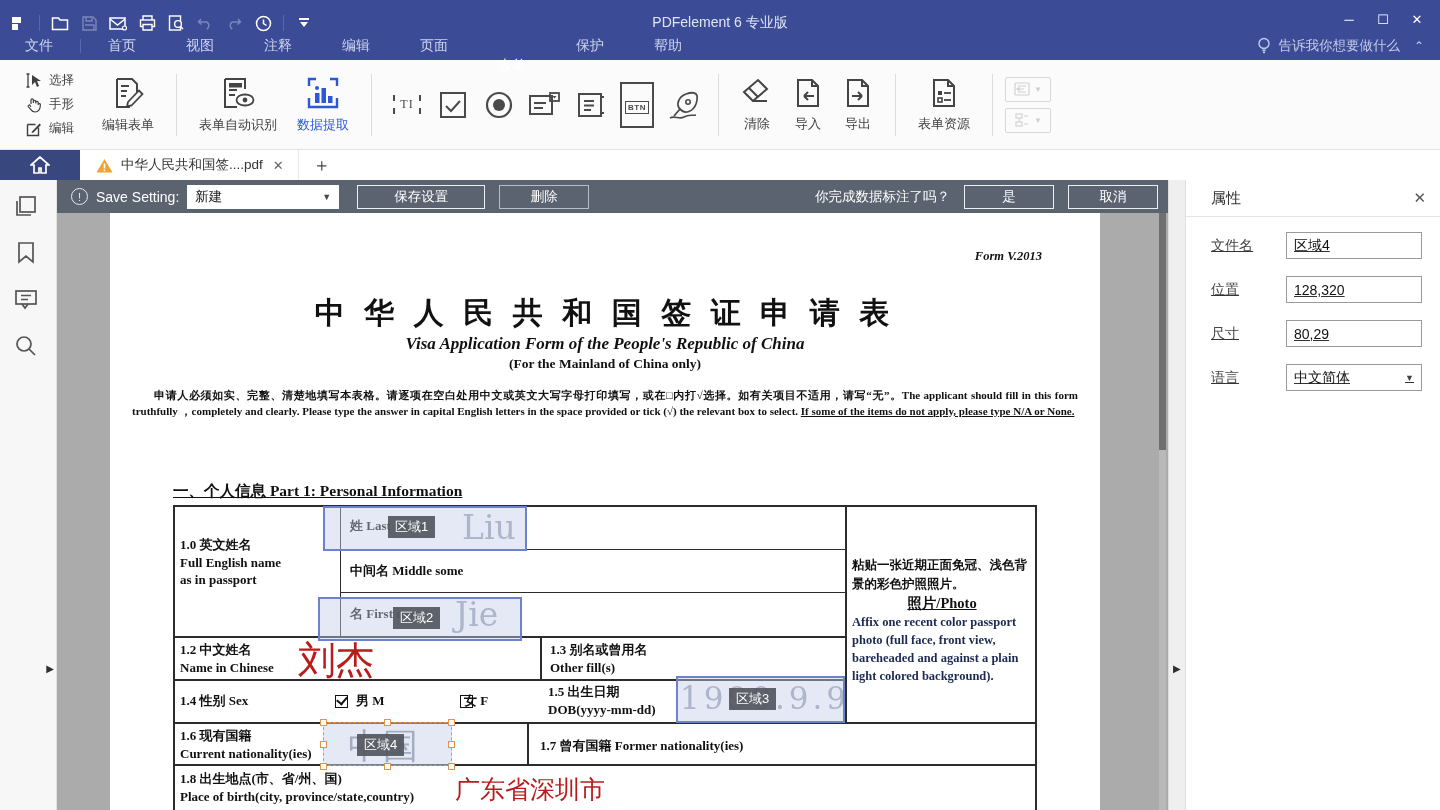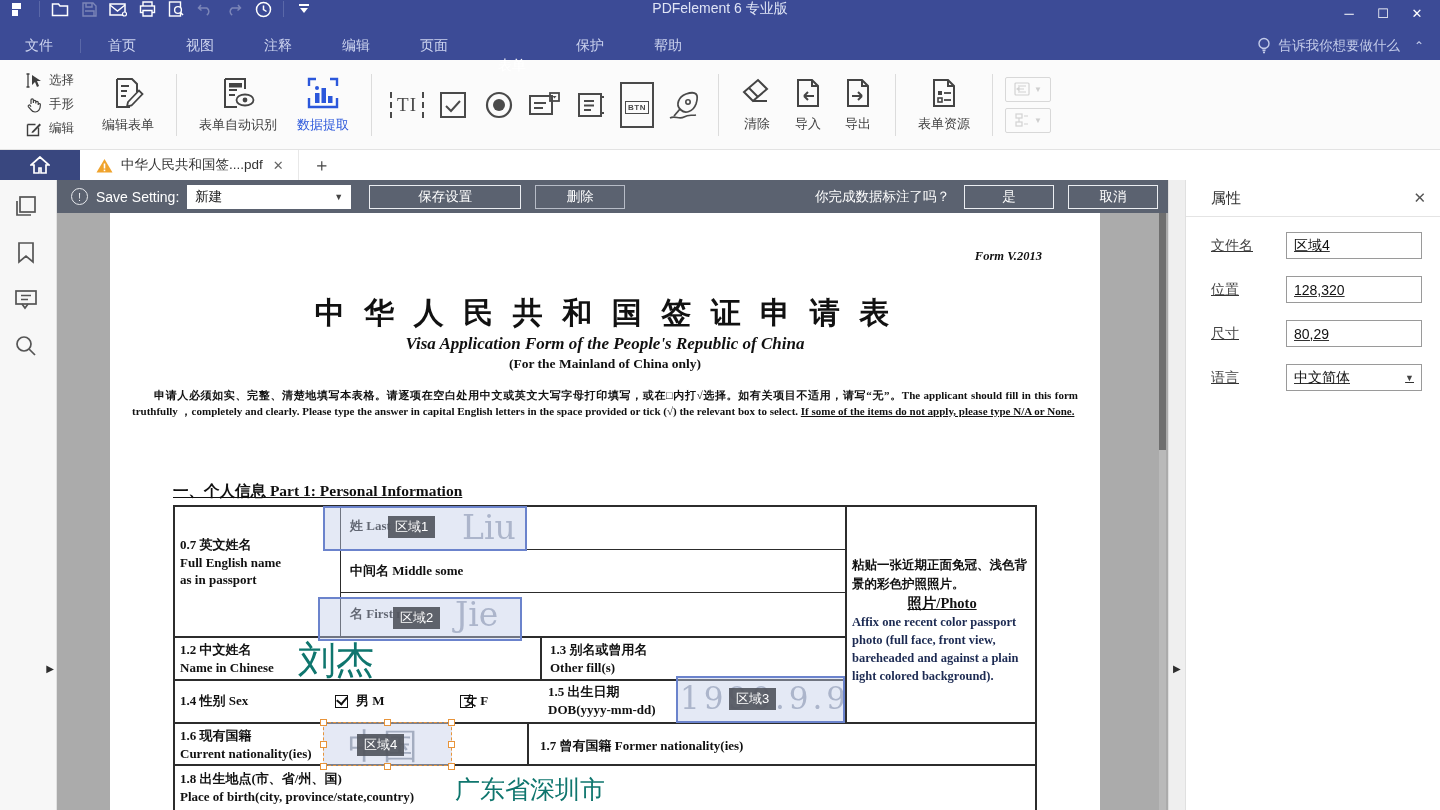--- a/index.html
+++ b/index.html
@@ -1,21 +1,21 @@
 <!DOCTYPE html>
 <html><head>
 <meta charset="utf-8">
 <style>
   * { margin:0; padding:0; box-sizing:border-box; }
   html,body { width:1440px; height:810px; overflow:hidden;
     font-family:"Liberation Sans", sans-serif; }
   .app { width:1440px; height:810px; display:flex; flex-direction:column; background:#fff; }
 
   
-  .titlebar { height:32px; background:#3c4b96; display:flex; align-items:flex-start; position:relative; color:#fff; flex:0 0 auto;gap:24px; }
+  .titlebar { height:32px; background:#3c4b96; display:flex; align-items:flex-end; position:relative; color:#fff; flex:0 0 auto;gap:24px; }
   .tb-left { display:flex; align-items:center; gap:11px; padding-left:10px; }
   .tb-sep { width:1px; height:16px; background:#5a68a8; }
   .tb-ic { width:18px; height:18px; display:flex; align-items:center; justify-content:center; }
   .tb-ic svg { display:block; }
   .tb-title { position:absolute; left:0; right:0; text-align:center; font-size:14px; color:#dfe4f5; pointer-events:none; }
   .win-controls { margin-left:auto; display:flex; align-items:center; gap:4px; padding-right:8px; z-index:2; }
   .win-btn { width:30px; height:26px; display:flex; align-items:center; justify-content:center; color:#fff; font-size:13px; }
 
   
   .menubar { height:28px; background:#3c4b96; display:flex; align-items:center; color:#cdd4ef; font-size:14px; position:relative; flex:0 0 auto; }
@@ -29,21 +29,21 @@
   .chev-up { font-size:12px; color:#c3cbe9; }
 
   
   .ribbon { height:90px; background:#fbfbfb; border-bottom:1px solid #e3e3e3; display:flex; align-items:center; padding-left:26px; flex:0 0 auto; }
   .rb-sep { width:1px; height:62px; background:#dcdcdc; margin:0 12px; }
   .stack3 { display:flex; flex-direction:column; gap:5px; margin-right:18px; }
   .mini-tool { display:flex; align-items:center; gap:7px; font-size:12.5px; color:#3f3f3f; height:19px; }
   .big-tool { display:flex; flex-direction:column; align-items:center; gap:6px; font-size:13px; color:#3f3f3f; padding:4px 10px; }
   .big-tool.blue { color:#2b57db; }
   .field-ic { width:46px; height:60px; display:flex; align-items:center; justify-content:center; }
-  .ti-box { font-family:"Liberation Serif",serif; font-size:19px; color:#4a4a4a; border-left:2px dashed #4a4a4a; border-right:2px dashed #4a4a4a; padding:2px 5px; letter-spacing:1px; }
+  .ti-box { font-family:"Liberation Serif",serif; font-size:12px; color:#4a4a4a; border-left:2px dashed #4a4a4a; border-right:2px dashed #4a4a4a; padding:2px 5px; letter-spacing:1px; }
   .btn-glyph { border:2px solid #4a4a4a; padding:12px 3px; }
   .btn-glyph span { border:1.5px solid #4a4a4a; font-size:8px; font-weight:bold; color:#4a4a4a; padding:1px 2px; letter-spacing:.5px; }
   .disabled-group { display:flex; flex-direction:column; gap:6px; }
   .dis-btn { width:46px; height:25px; border:1px solid #d8d8d8; border-radius:2px; display:flex; align-items:center; justify-content:center; gap:4px; color:#cfcfcf; }
 
   
   .tabbar { height:30px; background:#fff; display:flex; align-items:stretch; flex:0 0 auto; }
   .home-btn { width:80px; background:#39477f; display:flex; align-items:center; justify-content:center; }
   .doc-tab { display:flex; align-items:center; gap:8px; padding:0 12px 0 16px; font-size:13.5px; color:#333; border-right:1px solid #e8e8e8; }
   .tab-close { color:#666; font-size:13px; padding:0 2px; }
@@ -53,24 +53,24 @@
   .main { flex:1; display:flex; min-height:0; }
   .sidebar { width:57px; background:#f7f7f7; border-right:1px solid #e2e2e2; position:relative; }
   .sb-ic { position:absolute; left:13px; width:26px; height:26px; }
   .sb-expander { position:absolute; right:2px; top:483px; color:#2e2e2e; font-size:10px; }
 
   .doc-col { flex:1; display:flex; flex-direction:column; min-width:0; position:relative; }
 
   
   .savebar { height:33px; background:#5b6270; display:flex; align-items:center; color:#fff; font-size:14px; padding:0 10px 0 14px; flex:0 0 auto; }
   .info-circ { width:17px; height:17px; border:1.5px solid #e8eaee; border-radius:50%; display:flex; align-items:center; justify-content:center; font-size:11px; color:#e8eaee; margin-right:8px; }
-  .preset-dd { width:164px; height:24px; background:#fff; color:#222; display:flex; align-items:center; justify-content:space-between; padding:0 8px; margin-left:8px; font-size:13.5px; }
+  .preset-dd { width:152px; height:24px; background:#fff; color:#222; display:flex; align-items:center; justify-content:space-between; padding:0 8px; margin-left:8px; font-size:13.5px; }
   .dd-arrow { color:#444; font-size:9px; }
   .bar-btn { height:24px; border:1px solid #eceef2; color:#fff; display:flex; align-items:center; justify-content:center; font-size:13.5px; background:transparent; }
-  .sb-save { width:152px; margin-left:18px; }
+  .sb-save { width:128px; margin-left:18px; }
   .sb-del { width:90px; margin-left:14px; border-color:#b7bcc7; }
   .sb-right { margin-left:auto; display:flex; align-items:center; gap:14px; }
   .sb-q { font-size:13.5px; }
   .sb-yes,.sb-cancel { width:90px; }
 
   
   .viewport { flex:1; background:#ababab; position:relative; overflow:hidden;padding-left:35px; }
   .vscroll { position:absolute; right:2px; top:0; bottom:0; width:7px; background:#b9b9b9; }
   .vthumb { position:absolute; left:0; width:7px; top:0; height:237px; background:#6f6f6f; }
 
@@ -84,21 +84,21 @@
   .instr { left:22px; width:946px; top:175px; font-size:11px; font-weight:bold; line-height:1.45; text-indent:2em; text-align:justify; }
   .instr .ul { text-decoration:underline; }
   .part1 { left:63px; top:268px; font-size:15.5px; font-weight:bold; text-decoration:underline; }
 
   .tline { position:absolute; background:#2c2c2c; }
   .cell-label { font-size:13px; font-weight:bold; line-height:1.35; }
   .cb { display:inline-block; width:13px; height:13px; border:1.5px solid #111; vertical-align:-2px; position:relative; }
   .cb.checked:after { content:""; position:absolute; left:1px; top:0px; width:8px; height:5px; border-left:2px solid #111; border-bottom:2px solid #111; transform:rotate(-50deg); }
 
   .hand { font-family:"DejaVu Serif", serif; color:#99a1b2; }
-  .hand-dark { font-family:"DejaVu Serif", serif; color:#0f766e; }
+  .hand-dark { font-family:"DejaVu Serif", serif; color:#b91c1c; }
 
   .region { position:absolute; background:rgba(196,206,233,.45); border:2px solid #6b83cc; }
   .region.selected { border:1.5px dashed #e8943a; background:rgba(203,212,235,.5); }
   .chip { position:absolute; background:rgba(82,86,94,.92); color:#fff; font-size:13px; font-family:"Liberation Sans",sans-serif; padding:2px 7px; white-space:nowrap; }
   .handle { position:absolute; width:7px; height:7px; background:#fff; border:1.5px solid #e8943a; }
 
   .photo-cn { font-size:12.5px; font-weight:bold; line-height:1.5; }
   .photo-title { font-size:14.5px; font-weight:bold; text-decoration:underline; text-align:center; }
   .photo-en { font-size:12.5px; font-weight:bold; line-height:1.45; color:#1c2a52; }
 
@@ -462,21 +462,21 @@
           <div class="tline" style="left:63px;top:466px;width:672px;height:2px"></div>
           <div class="tline" style="left:63px;top:509px;width:864px;height:2px"></div>
           <div class="tline" style="left:63px;top:551px;width:864px;height:2px"></div>
           <div class="tline" style="left:230px;top:292px;width:1px;height:131px"></div>
           <div class="tline" style="left:735px;top:292px;width:2px;height:217px"></div>
           <div class="tline" style="left:430px;top:423px;width:2px;height:43px"></div>
           <div class="tline" style="left:417px;top:509px;width:2px;height:42px"></div>
 
           
           <div class="abs cell-label" style="left:70px;top:323px">
-            <div>0.7 英文姓名</div>
+            <div>1.0 英文姓名</div>
             <div>Full English name</div>
             <div>as in passport</div>
           </div>
           <div class="abs cell-label" style="left:240px;top:304px">姓 Last name</div>
           <div class="abs hand" style="left:352px;top:295px;font-size:33px">Liu</div>
           <div class="abs cell-label" style="left:240px;top:349px">中间名 Middle some</div>
           <div class="abs cell-label" style="left:240px;top:392px">名 First name</div>
           <div class="abs hand" style="left:345px;top:382px;font-size:33px">Jie</div>
 
           

